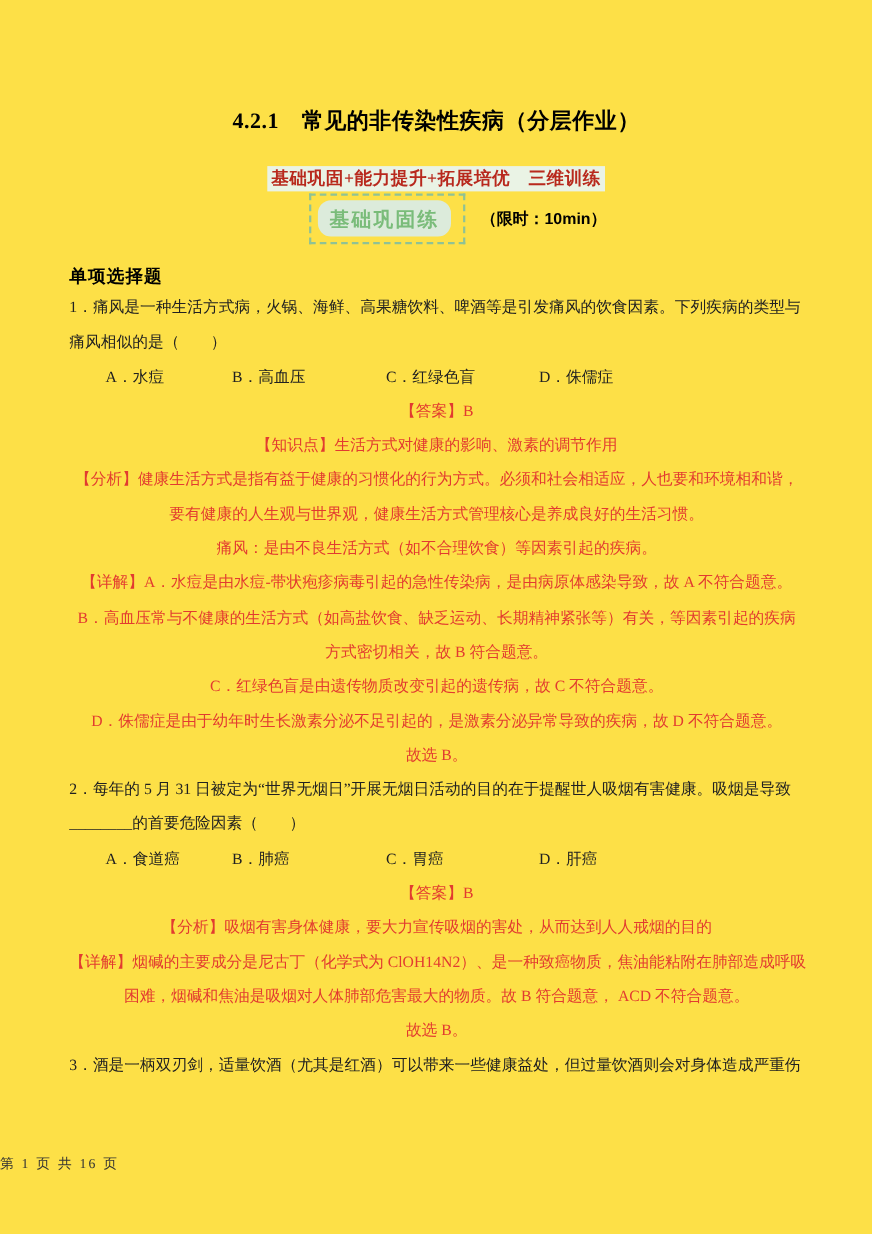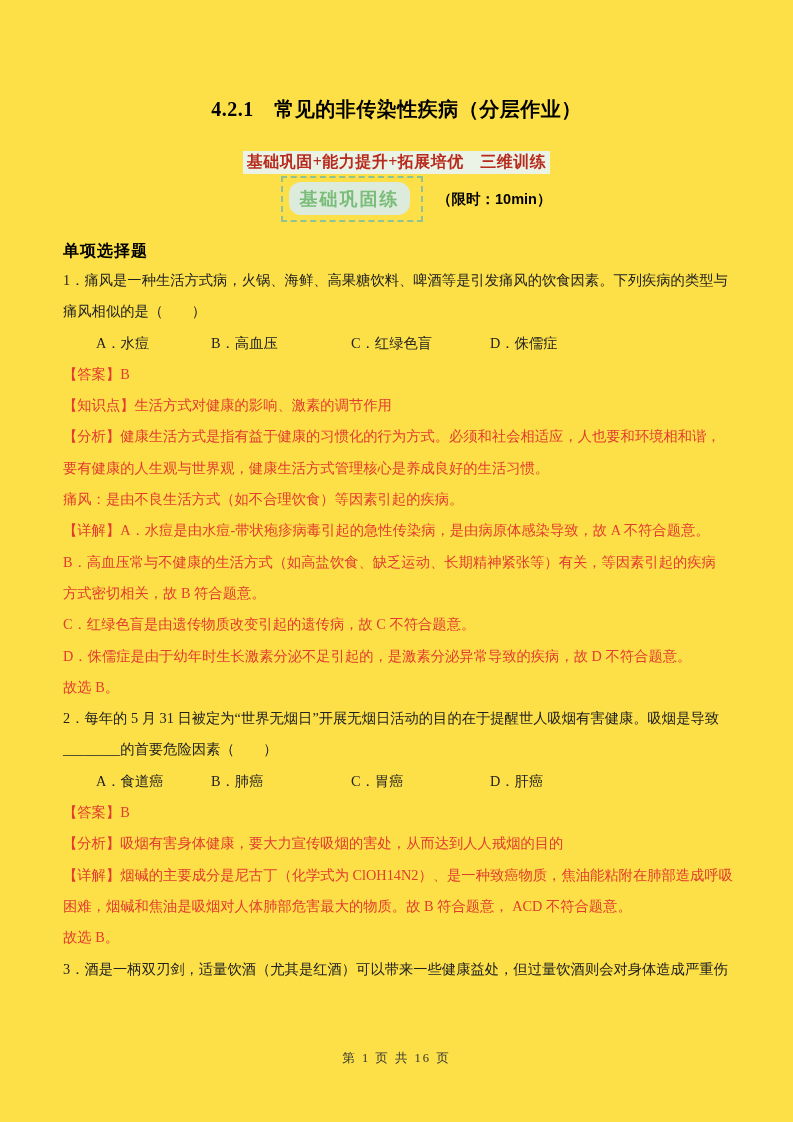--- a/index.html
+++ b/index.html
@@ -69,29 +69,29 @@
   }
   .content{
     position:absolute;left:63px;top:265px;width:668px;
     font-size:14.3px;
   }
   .line{
     height:31.3px;line-height:31.3px;
     white-space:nowrap;
     color:var(--text_black);
   }
-  .line.red{color:var(--answer_red);}
+  .line.red{color:var(--answer_red);text-align:center;}
   .line.options{padding-left:33px;}
   .opt{display:inline-block;}
   .opt:nth-child(1){width:115px;}
   .opt:nth-child(2){width:140px;}
   .opt:nth-child(3){width:139px;}
   .page-footer{
     position:absolute;top:1050px;left:0;width:100%;
-    text-align:center;
+    text-align:left;
     font-size:12.5px;color:#333;
     letter-spacing:2px;
   }
 </style>
 </head>
 <body>
 
 <div class="page">
 
   <div class="doc-title">4.2.1　常见的非传染性疾病（分层作业）</div>

